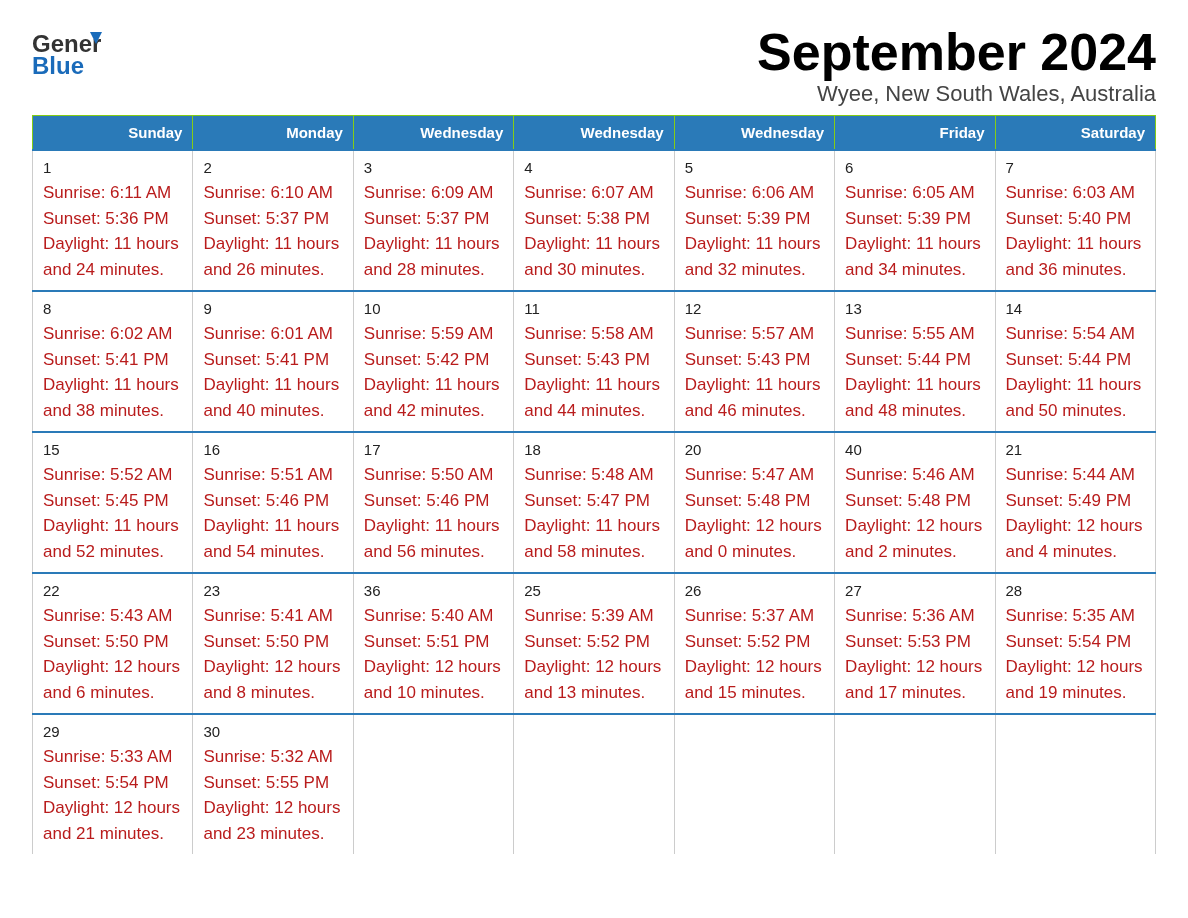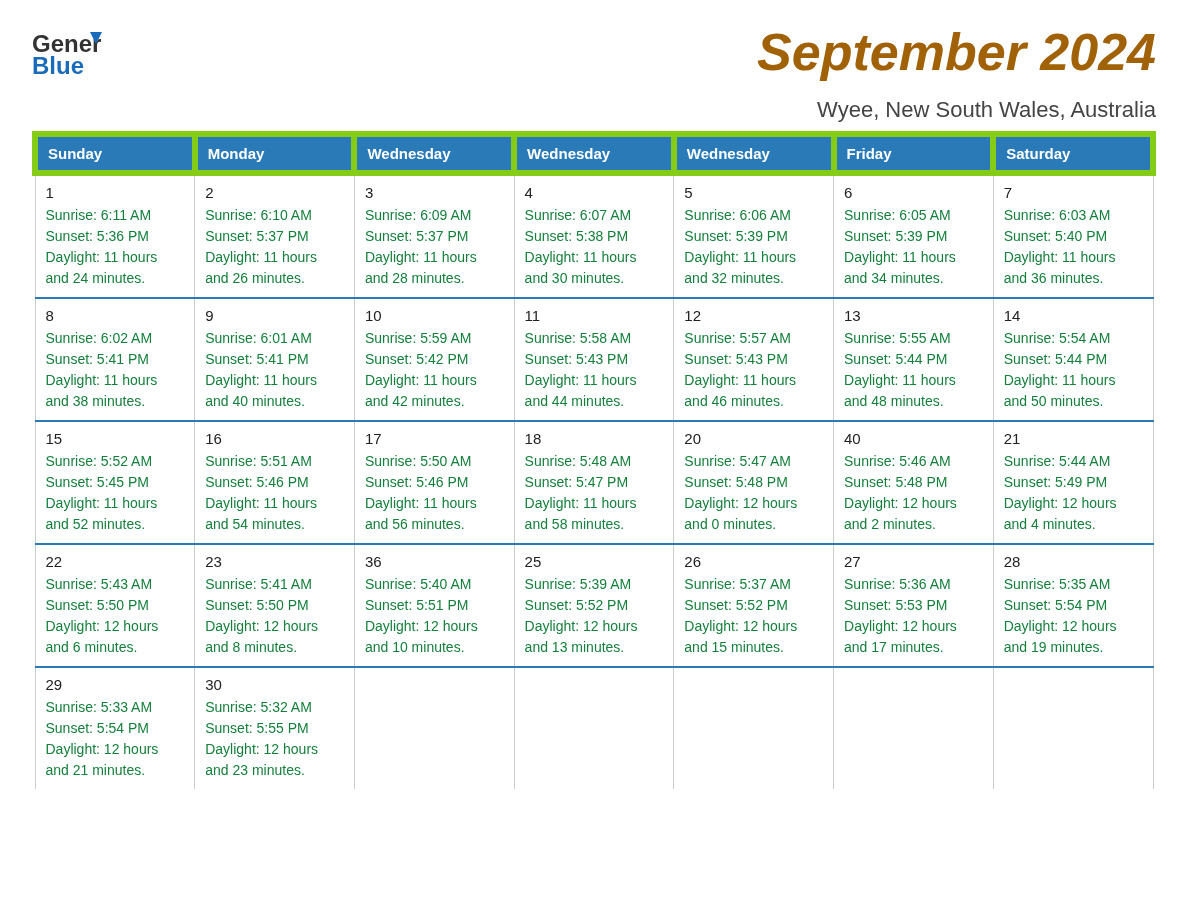--- a/index.html
+++ b/index.html
@@ -20,42 +20,41 @@
       display: flex;
       align-items: center;
       gap: 6px;
     }
     .title-block {
       text-align: right;
     }
     .title-month {
       font-size: 52px;
       font-weight: bold;
-      color: #a16207;
+      color: #000000;
       line-height: 1.1;
-      font-style: italic;
     }
     .title-location {
       font-size: 22px;
       color: #444;
-      margin-top: 16px;
+      margin-top: 0;
     }
     table {
       width: 100%;
       border-collapse: collapse;
       margin-top: 8px;
     }
     th {
       background-color: #2a7ab8;
       color: #fff;
       font-size: 15px;
       font-weight: bold;
       padding: 8px 10px;
-      text-align: left;
-      border: 6px solid #84cc16;
+      text-align: right;
+      border: 1px solid #84cc16;
     }
     td {
       vertical-align: top;
       padding: 8px 10px;
       border: 1px solid #ccc;
       border-top: 2px solid #2a7ab8;
       font-size: 13px;
       color: #333;
       width: calc(100% / 7);
       min-height: 110px;
@@ -65,23 +64,23 @@
       border-top: 2px solid #2a7ab8;
     }
     .day-number {
       font-size: 15px;
       font-weight: normal;
       color: #222;
       margin-bottom: 4px;
       display: block;
     }
     .day-info {
-      font-size: 14px;
+      font-size: 17px;
       line-height: 1.5;
-      color: #15803d;
+      color: #b91c1c;
     }
     tr td { border-bottom: none; }
     tr:not(:last-child) td { border-bottom: 1px solid #ddd; }
   </style>
 </head>
 <body>
 
 <div class="header">
   <div class="logo">
     <svg width="70" height="55" viewBox="0 0 70 55">

